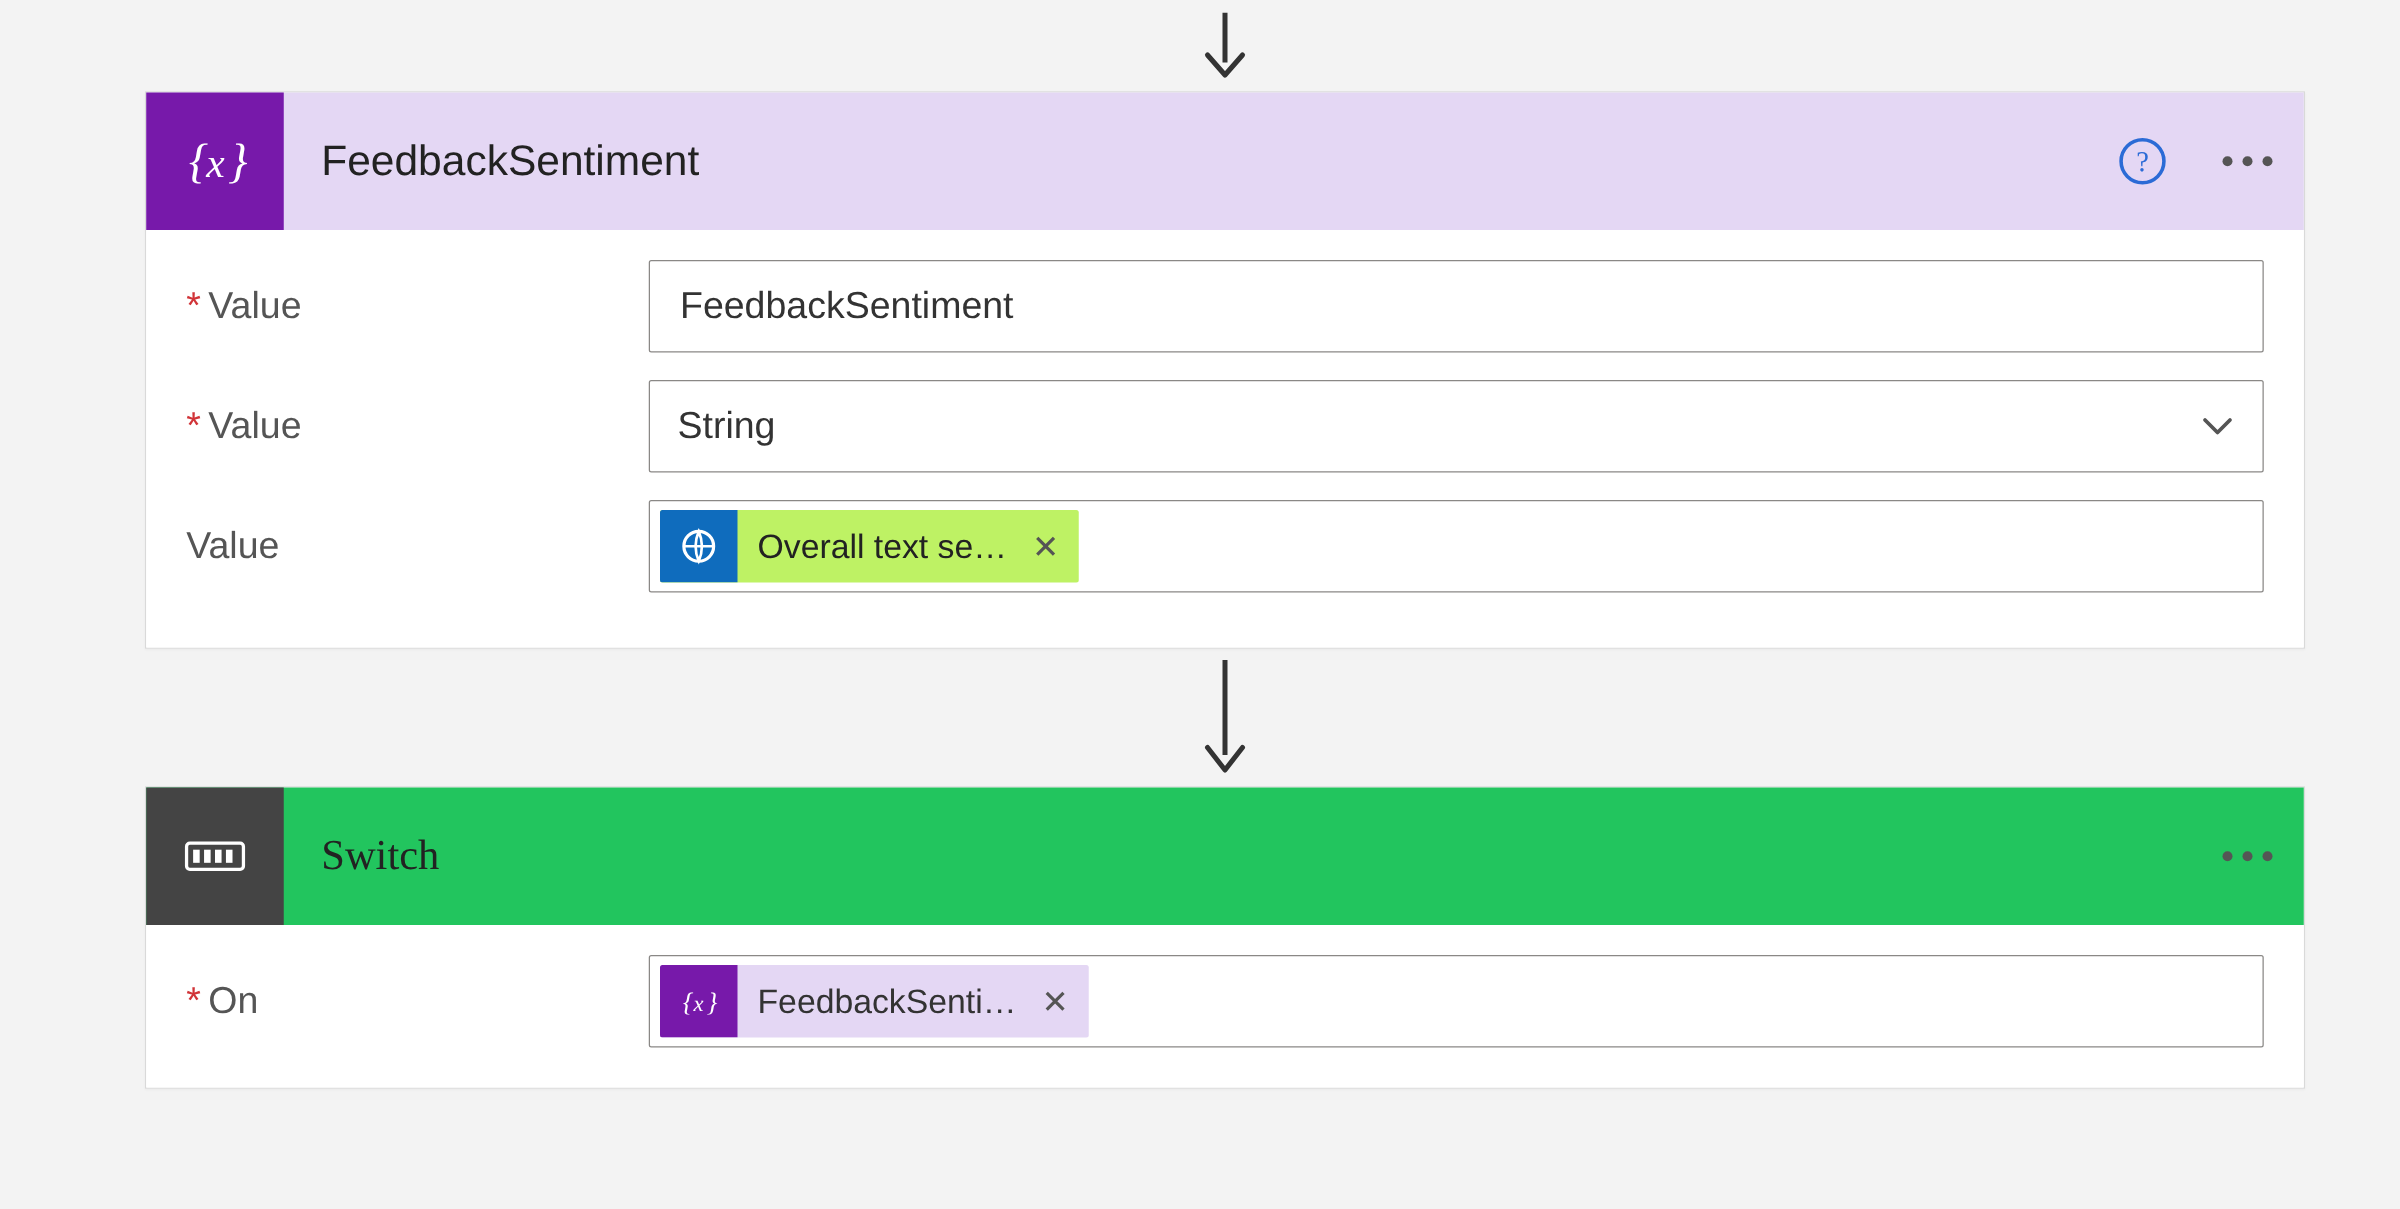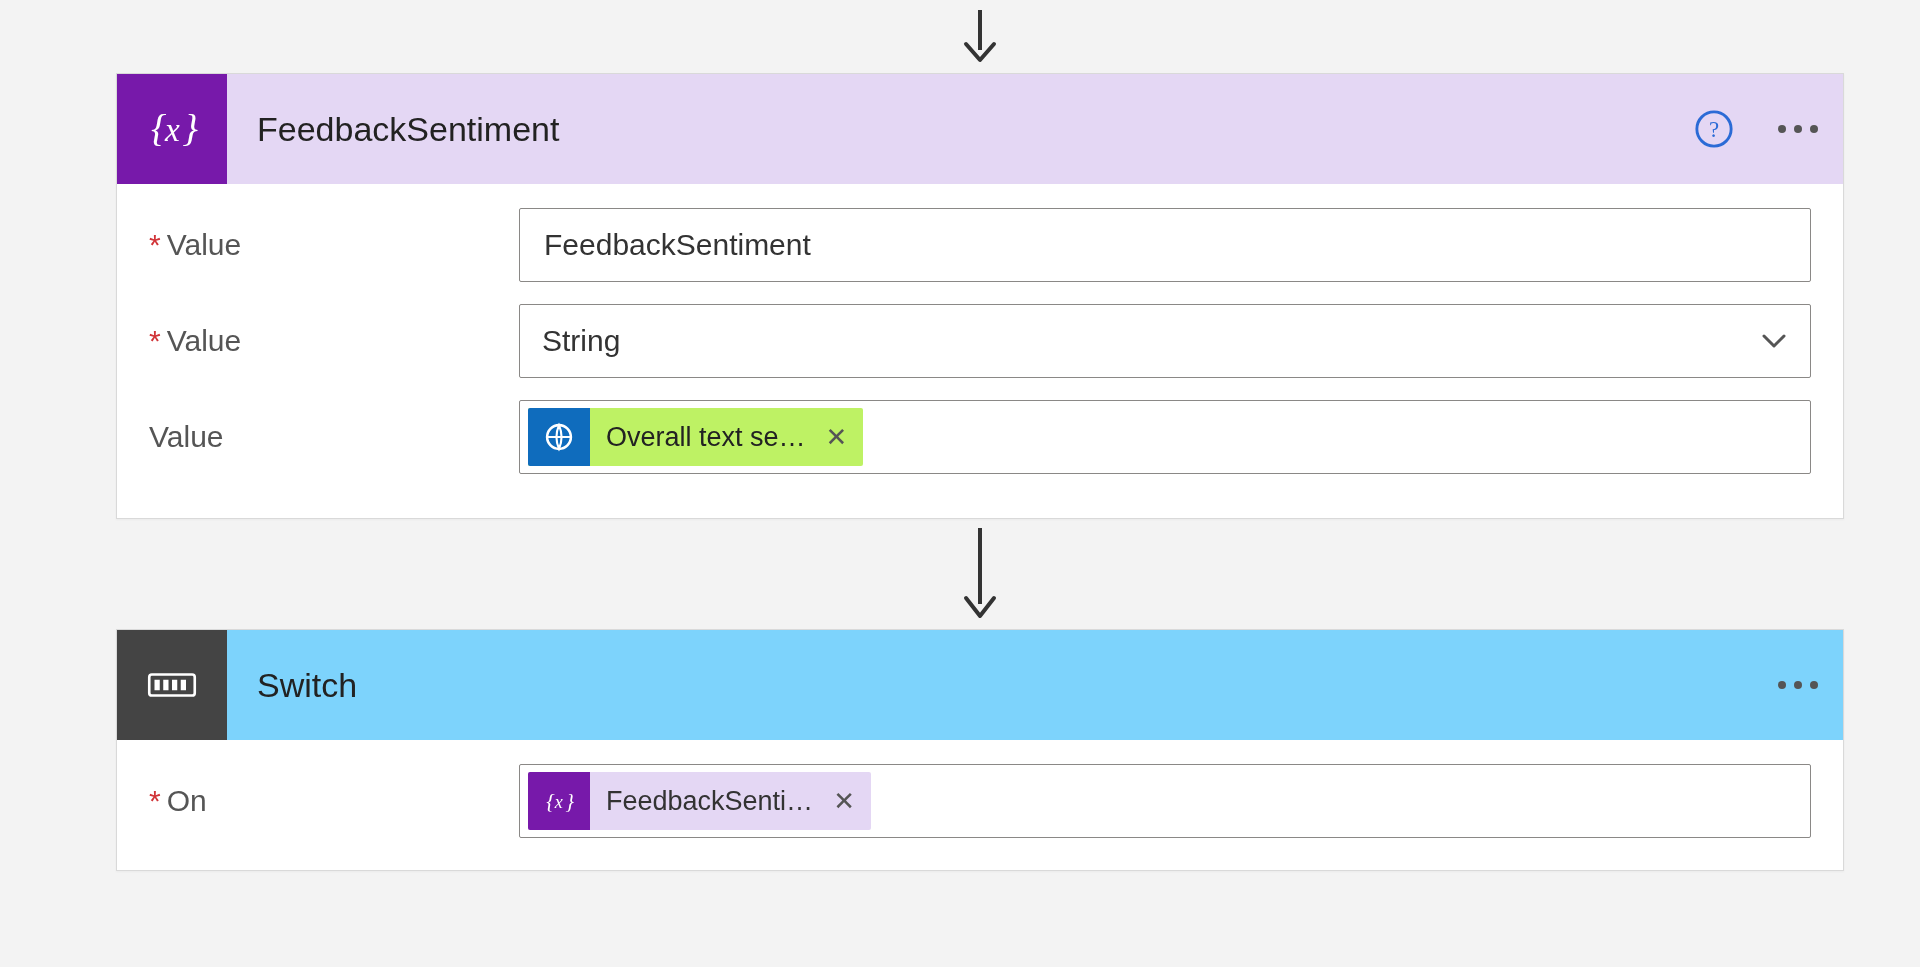--- a/index.html
+++ b/index.html
@@ -43,21 +43,21 @@
     border: 1px solid #d9d9d9;
     box-shadow: 0 1px 2px rgba(0,0,0,0.04);
   }
   .card-header {
     display: flex;
     align-items: center;
     height: 110px;
     padding-right: 20px;
   }
   .card-header.variable { background: #e4d7f4; }
-  .card-header.switch   { background: #7dd3fc; }
+  .card-header.switch   { background: #22c55e; font-family: Liberation Serif, serif; }
 
   .hdr-icon {
     width: 110px;
     height: 110px;
     display: flex;
     align-items: center;
     justify-content: center;
     flex: 0 0 auto;
   }
   .hdr-icon.variable { background: #7719aa; color: #fff; }

